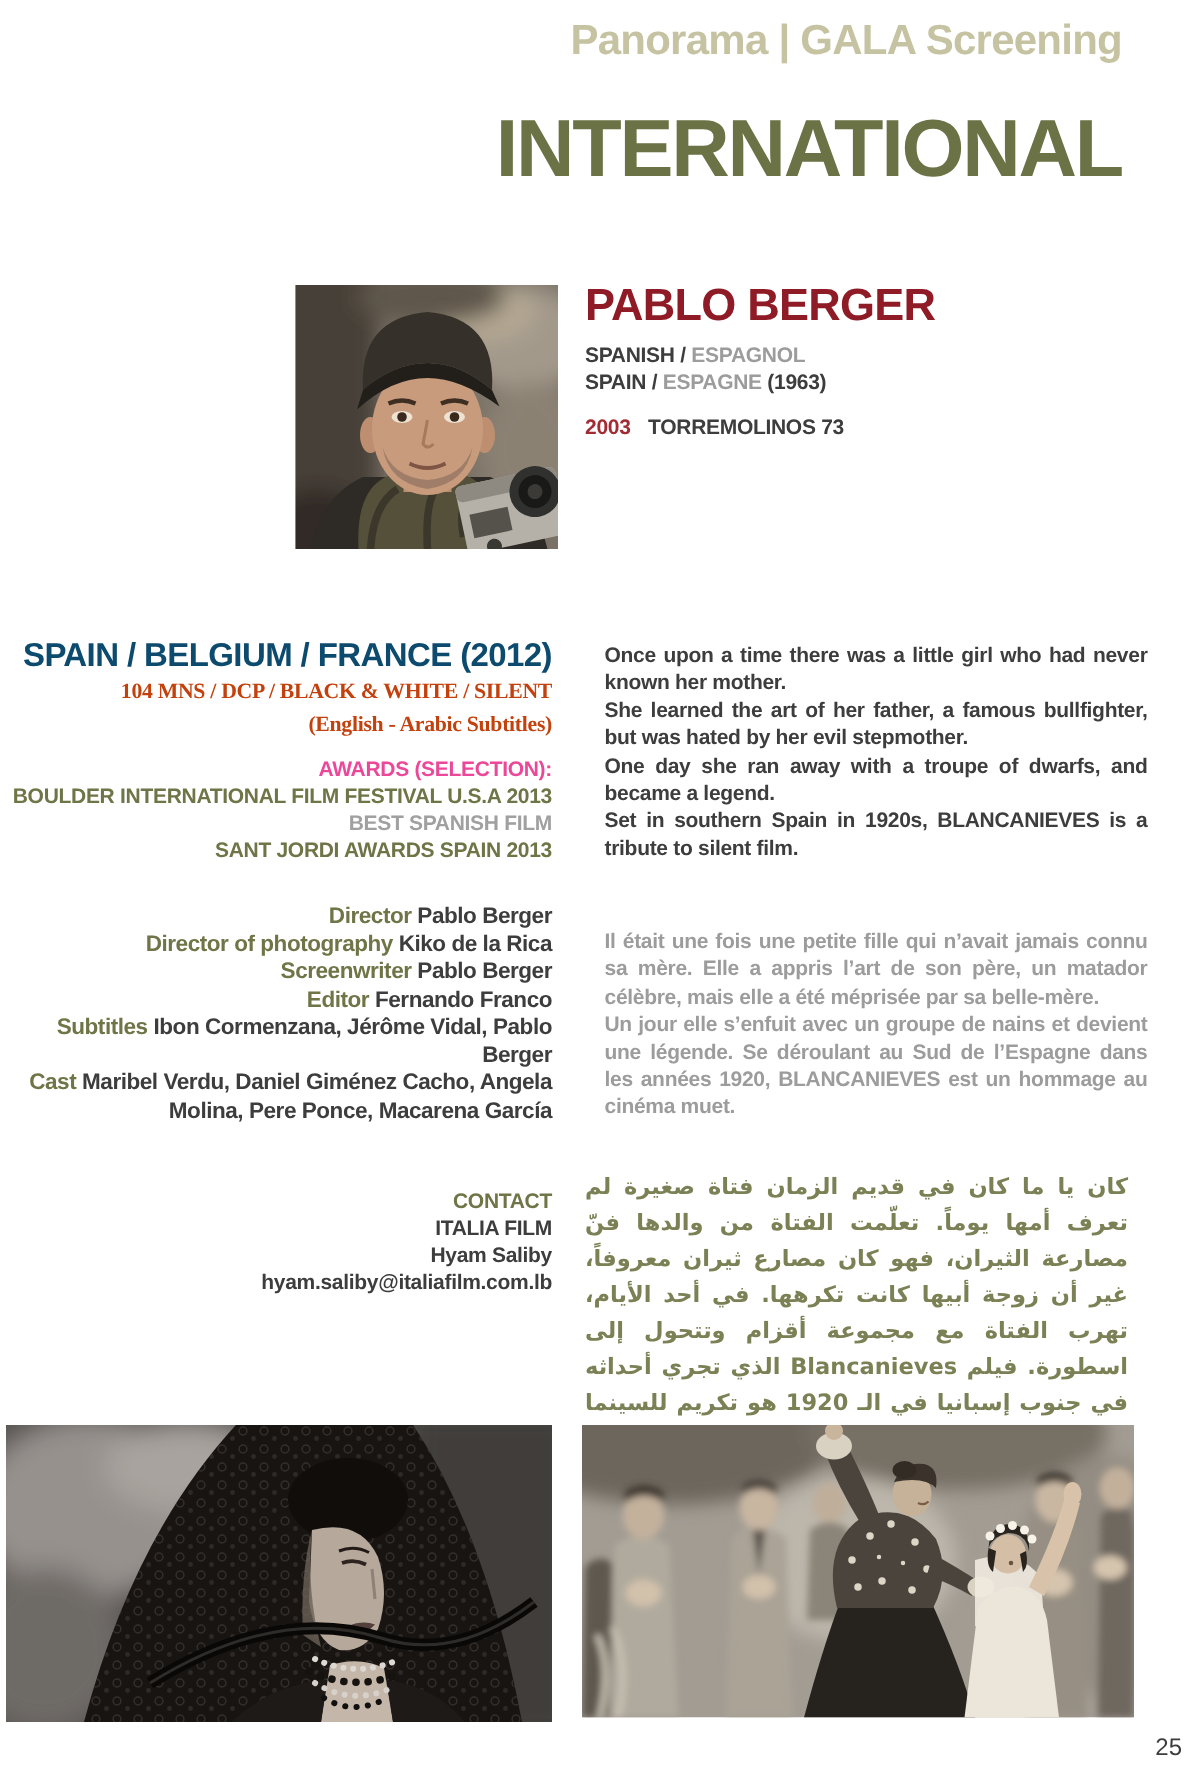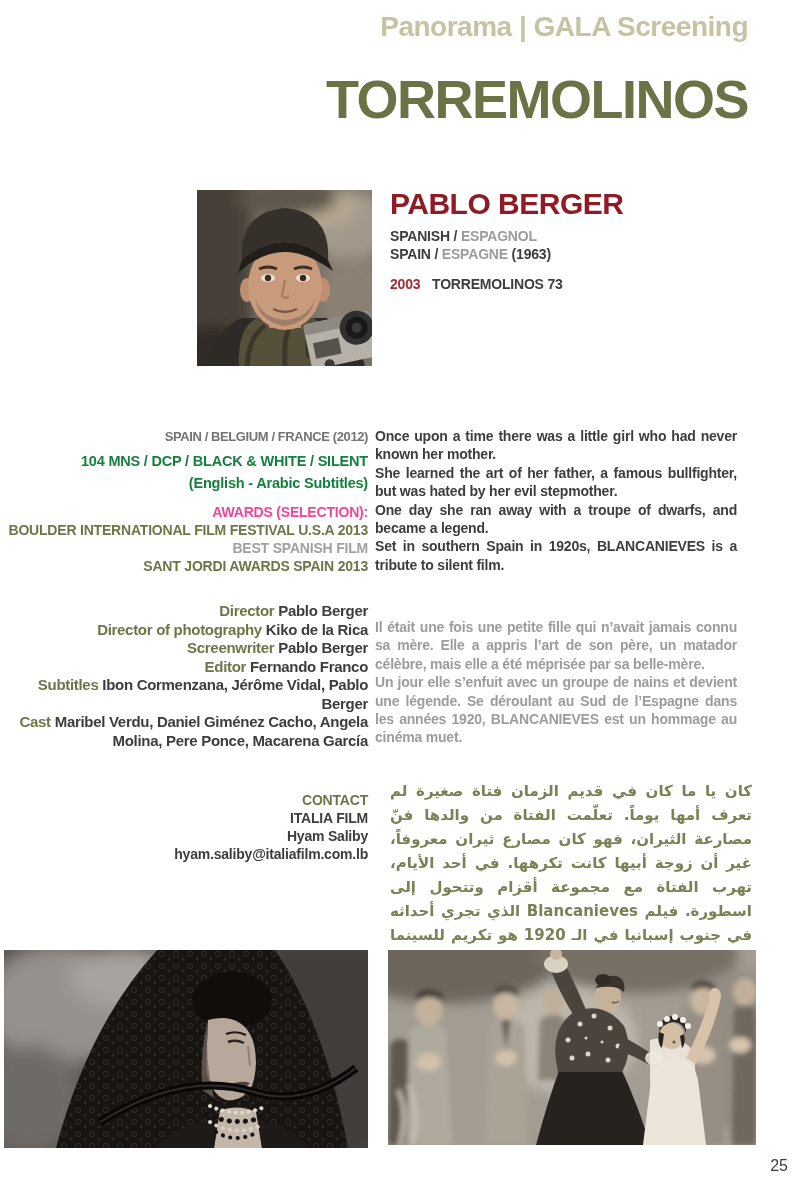--- a/index.html
+++ b/index.html
@@ -25,37 +25,37 @@
   .director-info{position:absolute;left:390px;top:189px;}
   .director-name{
     font-size:30px;font-weight:bold;color:#8e1b26;letter-spacing:-0.5px;line-height:30px;margin-bottom:8px;white-space:nowrap;
   }
   .dual-line{font-size:14px;font-weight:bold;line-height:18px;letter-spacing:-0.2px;white-space:nowrap;}
   .filmography-line{margin-top:13px;font-size:14px;font-weight:bold;letter-spacing:-0.2px;white-space:nowrap;}
   .year-red{color:#a32c34;margin-right:8px;}
 
   .left-col{position:absolute;left:0;right:432px;text-align:right;}
   .details-block{top:424px;}
-  .countries{font-size:13px;font-weight:bold;color:#737373;letter-spacing:-0.4px;line-height:26px;white-space:nowrap;}
-  .specs{font-size:14.5px;font-weight:bold;color:#15803d;letter-spacing:-0.2px;line-height:22px;white-space:nowrap;}
+  .countries{font-size:22px;font-weight:bold;color:#0c4a6e;letter-spacing:-0.4px;line-height:26px;white-space:nowrap;}
+  .specs{font-size:14.5px;font-weight:bold;color:#c2410c;letter-spacing:-0.2px;line-height:22px;white-space:nowrap;font-family:Liberation Serif, serif;}
 
   .awards-block{top:503px;font-size:14px;font-weight:bold;line-height:18px;letter-spacing:-0.2px;white-space:nowrap;}
   .awards-heading{color:#ec4899;}
   .award-prize{color:#a0a0a0;}
   .award-festival{color:#6f7547;}
 
   .credits-block{top:602px;font-size:15px;font-weight:bold;line-height:18.5px;letter-spacing:-0.3px;}
   .credit-role{color:#6f7547;}
   .credit-names{color:#3d3d3d;}
 
   .contact-block{top:791px;font-size:14px;font-weight:bold;line-height:18px;letter-spacing:-0.2px;}
   .contact-heading{color:#6f7547;}
   .contact-line{color:#3d3d3d;}
 
-  .syn{position:absolute;left:375px;width:362px;text-align:justify;letter-spacing:-0.2px;}
+  .syn{position:absolute;left:403px;width:362px;text-align:justify;letter-spacing:-0.2px;}
   .syn p{margin:0;}
   .syn-en{top:427px;font-size:14px;font-weight:bold;color:#3d3d3d;line-height:18.4px;}
   .syn-fr{top:618px;font-size:14px;font-weight:bold;color:#9c9c9c;line-height:18.4px;}
   .syn-ar{
     position:absolute;left:390px;width:362px;top:779px;
     font-size:15px;font-weight:bold;color:#7b8155;line-height:24px;
     direction:rtl;text-align:justify;
     font-family:"DejaVu Sans", sans-serif;
   }
 
@@ -65,21 +65,21 @@
   .still-right{left:388px;width:368px;height:195px;}
 
   .page-number{position:absolute;top:1157px;right:12px;font-size:16px;color:#3d3d3d;}
 </style>
 </head>
 <body>
 
 <div class="page">
 
   <div class="category">Panorama | GALA Screening</div>
-  <h1 class="title">TORREMOLINOS</h1>
+  <h1 class="title">INTERNATIONAL</h1>
 
   <div class="director-photo">
     <svg viewBox="0 0 175 176" preserveAspectRatio="none">
       <defs>
         <filter id="blurA" x="-30%" y="-30%" width="160%" height="160%">
             <feGaussianBlur stdDeviation="7"></feGaussianBlur>
           </filter>
       </defs>
       <rect width="175" height="176" fill="#7b7267"></rect>
       <g filter="url(#blurA)">

